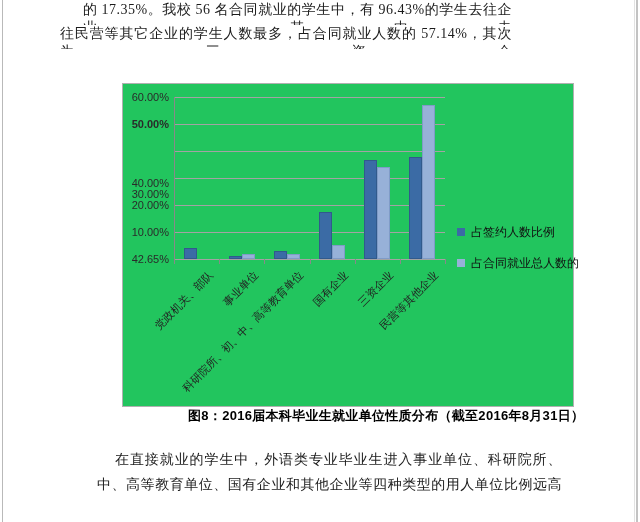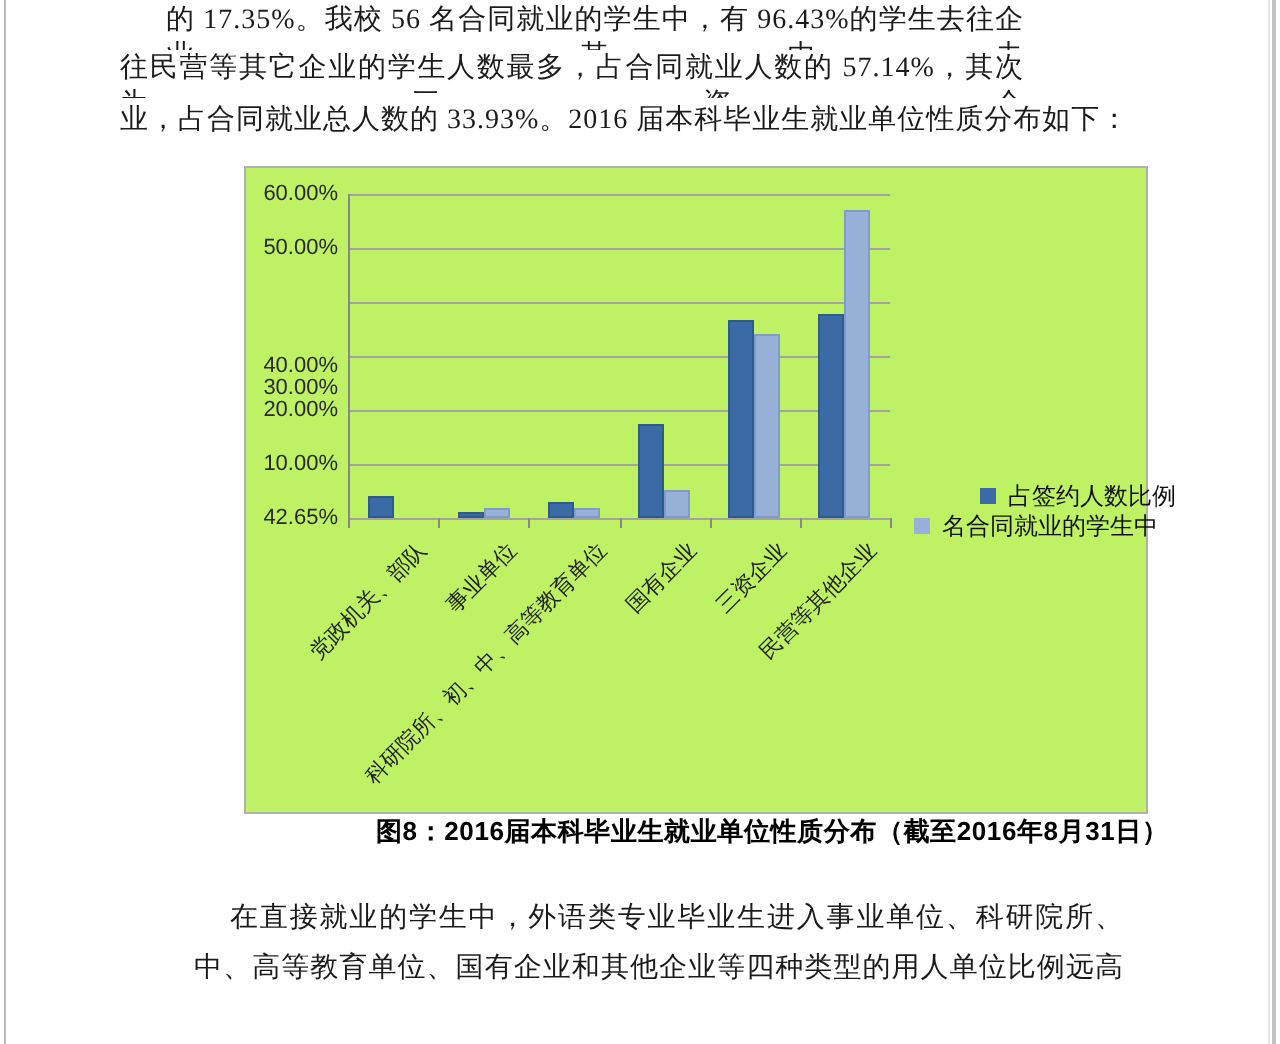--- a/index.html
+++ b/index.html
@@ -19,21 +19,21 @@
   .para .just{text-align:justify;text-align-last:justify;white-space:normal;height:24px;overflow:hidden;}
   #para-top{left:60px;top:1px;width:452px;}
   #para-bottom{left:97px;top:447px;width:465px;}
   #para-bottom .line,#para-bottom .just{height:25px;line-height:25px;}
   .indent1{padding-left:23px;}
   .indent2{padding-left:18px;}
 
   
   #chart{
     position:absolute;left:122px;top:83px;width:450px;height:322px;
-    border:1px solid #b0b0b0;background:#bef264;
+    border:1px solid #b0b0b0;background:#22c55e;
     font-family:"Liberation Sans","DejaVu Sans",sans-serif;
   }
   .gridline{position:absolute;height:1px;background:#a3a3a3;}
   .y-axis{position:absolute;width:1px;background:#898989;}
   .x-tick{position:absolute;width:1px;background:#898989;}
   .y-tick-label{
     position:absolute;width:46px;text-align:right;font-size:11px;color:#2a2a2a;
     height:12px;line-height:12px;
   }
   .bar{position:absolute;}
@@ -55,28 +55,27 @@
 </head>
 <body>
 
 <div class="page-edge edge-left"></div>
 <div class="page-edge edge-right-inner"></div>
 <div class="page-edge edge-right"></div>
 
 <div id="para-top" class="para">
   <div class="just indent1">的 17.35%。我校 56 名合同就业的学生中，有 96.43%的学生去往企业，其中去</div>
   <div class="just">往民营等其它企业的学生人数最多，占合同就业人数的 57.14%，其次为三资企</div>
-  <div class="line">业，占合同就业总人数的 33.93%。2016 届本科毕业生就业单位性质分布如下：</div>
 </div>
 
 <div id="chart">
     <div class="gridline" style="left: 51px; top: 13px; width: 271px;"></div>
     <div class="y-tick-label" style="left: 0px; top: 7px;">60.00%</div>
     <div class="gridline" style="left: 51px; top: 40px; width: 271px;"></div>
-    <div class="y-tick-label" style="left: 0px; top: 34px;">50.00%</div>
+    <div class="y-tick-label" style="left: 0px; top: 34px; font-weight: bold;">50.00%</div>
     <div class="gridline" style="left: 51px; top: 67px; width: 271px;"></div>
     <div class="y-tick-label" style="left: 0px; top: 61px; margin-top: 32px;">40.00%</div>
     <div class="gridline" style="left: 51px; top: 94px; width: 271px;"></div>
     <div class="y-tick-label" style="left: 0px; top: 104px;">30.00%</div>
     <div class="gridline" style="left: 51px; top: 121px; width: 271px;"></div>
     <div class="y-tick-label" style="left: 0px; top: 115px;">20.00%</div>
     <div class="gridline" style="left: 51px; top: 148px; width: 271px;"></div>
     <div class="y-tick-label" style="left: 0px; top: 142px;">10.00%</div>
     <div class="gridline" style="left: 51px; top: 175px; width: 271px;"></div>
     <div class="y-tick-label" style="left: 0px; top: 169px;">42.65%</div>
@@ -98,22 +97,22 @@
     <div class="cat-label" style="right: 277.083px; top: 184px;">科研院所、初、中、高等教育单位</div>
     <div class="bar s0" style="left: 196px; top: 128px; width: 13px; height: 47px;"></div>
     <div class="bar s1" style="left: 209px; top: 161px; width: 13px; height: 14px;"></div>
     <div class="cat-label" style="right: 231.917px; top: 184px;">国有企业</div>
     <div class="bar s0" style="left: 241px; top: 76px; width: 13px; height: 99px;"></div>
     <div class="bar s1" style="left: 254px; top: 83px; width: 13px; height: 92px;"></div>
     <div class="cat-label" style="right: 186.75px; top: 184px;">三资企业</div>
     <div class="bar s0" style="left: 286px; top: 73px; width: 13px; height: 102px;"></div>
     <div class="bar s1" style="left: 299px; top: 21px; width: 13px; height: 154px;"></div>
     <div class="cat-label" style="right: 141.583px; top: 184px;">民营等其他企业</div>
-    <div class="legend-item" style="left: 334px; top: 158px; margin-left: 33px;"><span class="legend-swatch" style="background: rgb(59, 107, 165);"></span><span>占签约人数比例</span></div>
-    <div class="legend-item" style="left: 334px; top: 173px;"><span class="legend-swatch" style="background: rgb(151, 177, 216);"></span><span>名合同就业的学生中</span></div>
+    <div class="legend-item" style="left: 334px; top: 142px;"><span class="legend-swatch" style="background: rgb(59, 107, 165);"></span><span>占签约人数比例</span></div>
+    <div class="legend-item" style="left: 334px; top: 173px;"><span class="legend-swatch" style="background: rgb(151, 177, 216);"></span><span>占合同就业总人数的</span></div>
   </div>
 
 <div id="caption">图8：2016届本科毕业生就业单位性质分布（截至2016年8月31日）</div>
 
 <div id="para-bottom" class="para">
   <div class="just indent2">在直接就业的学生中，外语类专业毕业生进入事业单位、科研院所、初、</div>
   <div class="just">中、高等教育单位、国有企业和其他企业等四种类型的用人单位比例远高于复</div>
 </div>
 
 </body></html>

